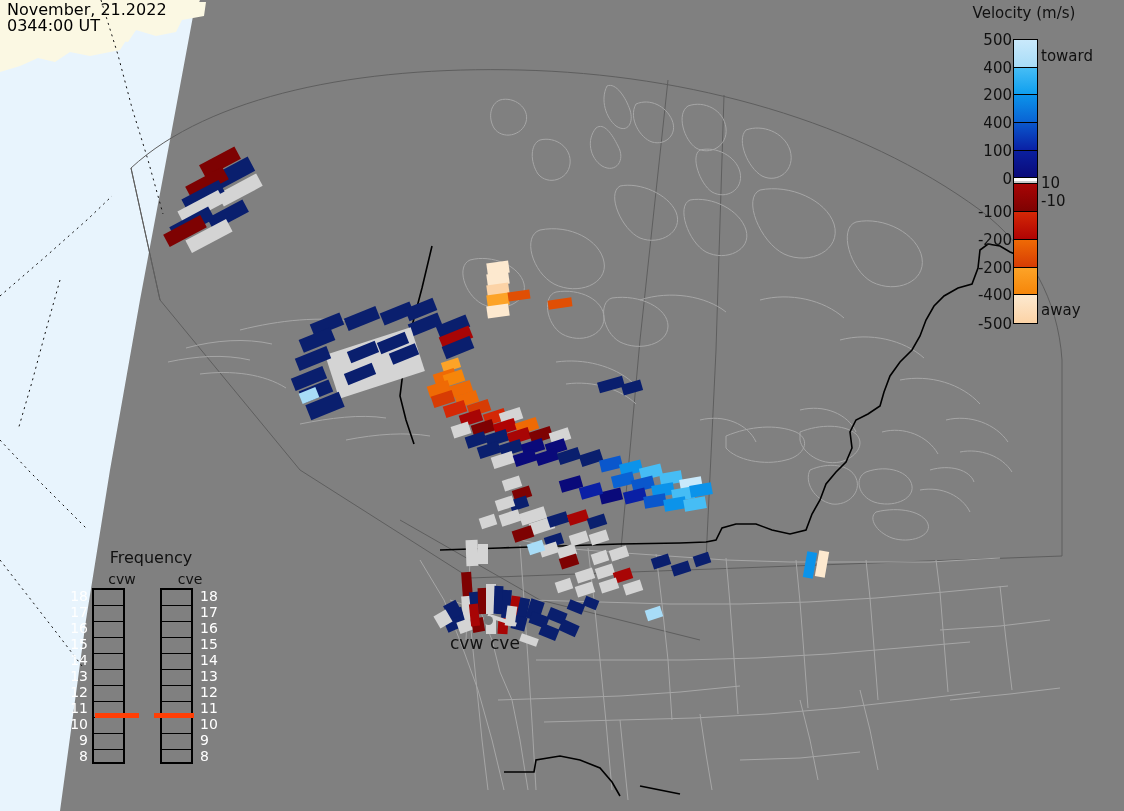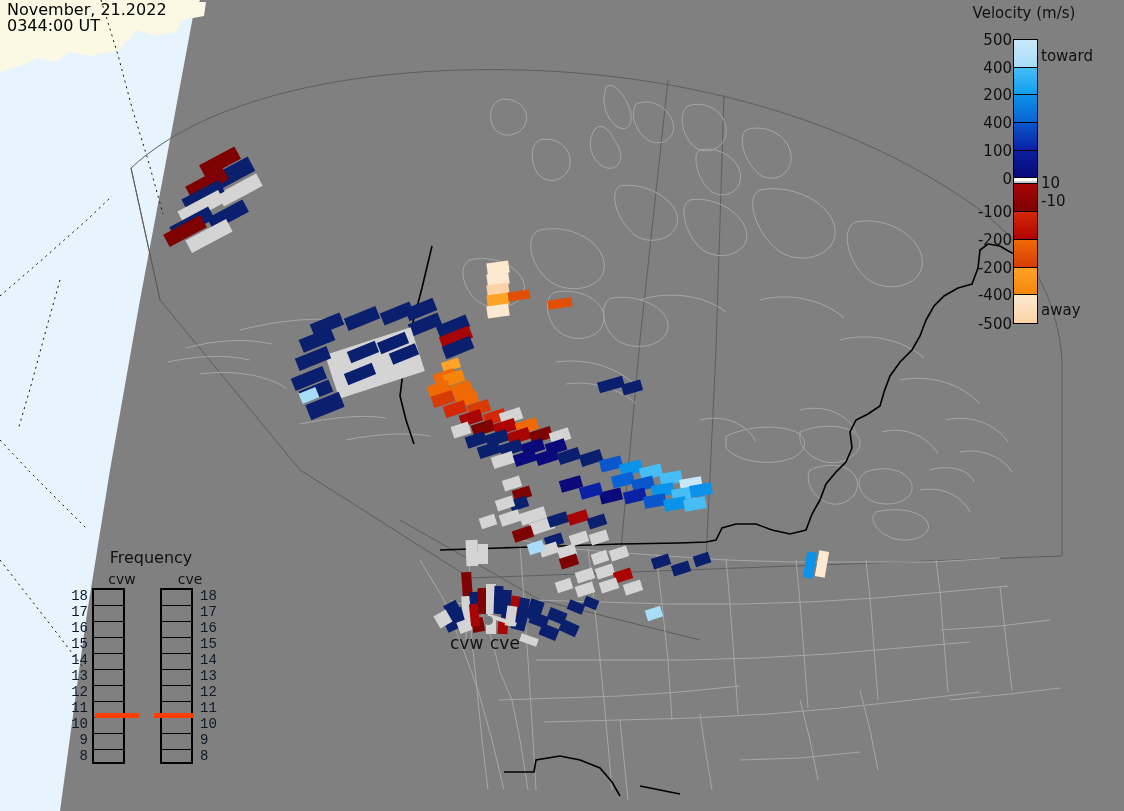--- a/index.html
+++ b/index.html
@@ -37,22 +37,22 @@
 
   
   #freq-panel{position:absolute;left:76px;top:548px;width:150px;height:240px;}
   #freq-title{position:absolute;left:0;top:0;width:150px;text-align:center;
      font-size:16px;color:#111;}
   .freq-col{position:absolute;top:22px;width:60px;}
   .freq-colname{font-size:14px;color:#111;text-align:center;height:18px;line-height:18px;}
   .freq-box{position:relative;width:33px;height:176px;border:2px solid #000;box-sizing:border-box;}
   .freq-seg{height:16px;border-bottom:1px solid #000;box-sizing:border-box;position:relative;}
   .freq-seg:last-child{border-bottom:none;}
-  .freq-lab{position:absolute;font-size:14px;color:#0f172a;white-space:nowrap;
-     transform:translateY(-50%);font-family:Liberation Mono, monospace;}
+  .freq-lab{position:absolute;font-size:14px;color:#ffffff;white-space:nowrap;
+     transform:translateY(-50%);}
   .freq-mark{position:absolute;height:5px;background:#ff3f06;}
 
   
   #datestamp{position:absolute;left:7px;top:2px;font-size:16px;color:#000;line-height:16px;
      white-space:pre;}
   .sitelabel{position:absolute;font-size:17px;color:#111;white-space:nowrap;}
   #site-dot{position:absolute;width:9px;height:9px;border-radius:50%;background:#777a7a;}
 </style>
 </head>
 <body>

